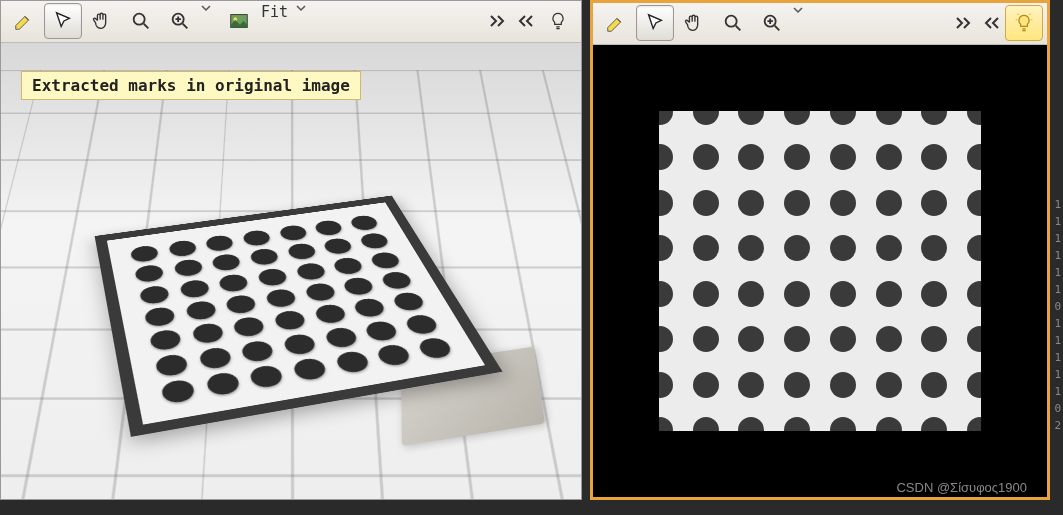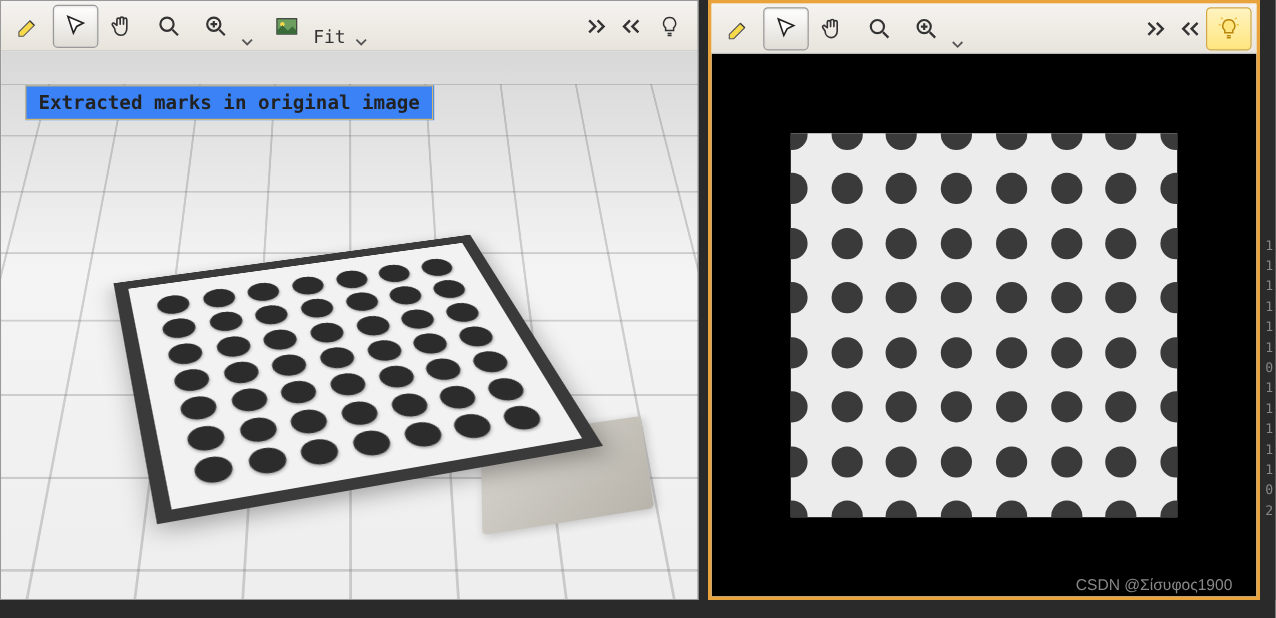--- a/index.html
+++ b/index.html
@@ -26,21 +26,21 @@
       border: 1px solid #999;
     }
     .panel-left { width: 582px; }
     .panel-right { width: 460px; border: 3px solid #e8a33d; }
     
     .toolbar {
       height: 42px;
       background: linear-gradient(to bottom, #f5f3f0, #e8e4dc);
       border-bottom: 1px solid #bbb;
       display: flex;
-      align-items: flex-end;
+      align-items: flex-start;
       padding: 2px 4px;
       gap: 1px;
     }
     .tb-btn {
       width: 38px;
       height: 36px;
       display: flex;
       align-items: center;
       justify-content: center;
       border: 1px solid transparent;
@@ -76,21 +76,21 @@
       position: relative;
       overflow: hidden;
       background: #000;
     }
     .panel-left .viewport { background: #e8e8e8; }
     
     .overlay-label {
       position: absolute;
       top: 28px;
       left: 20px;
-      background: #3b82f6;
+      background: #fef9c3;
       border: 1px solid #d0b870;
       padding: 4px 10px;
       font-size: 16px;
       font-family: monospace;
       font-weight: bold;
       color: #222;
       z-index: 10;
     }
     
     .watermark {

